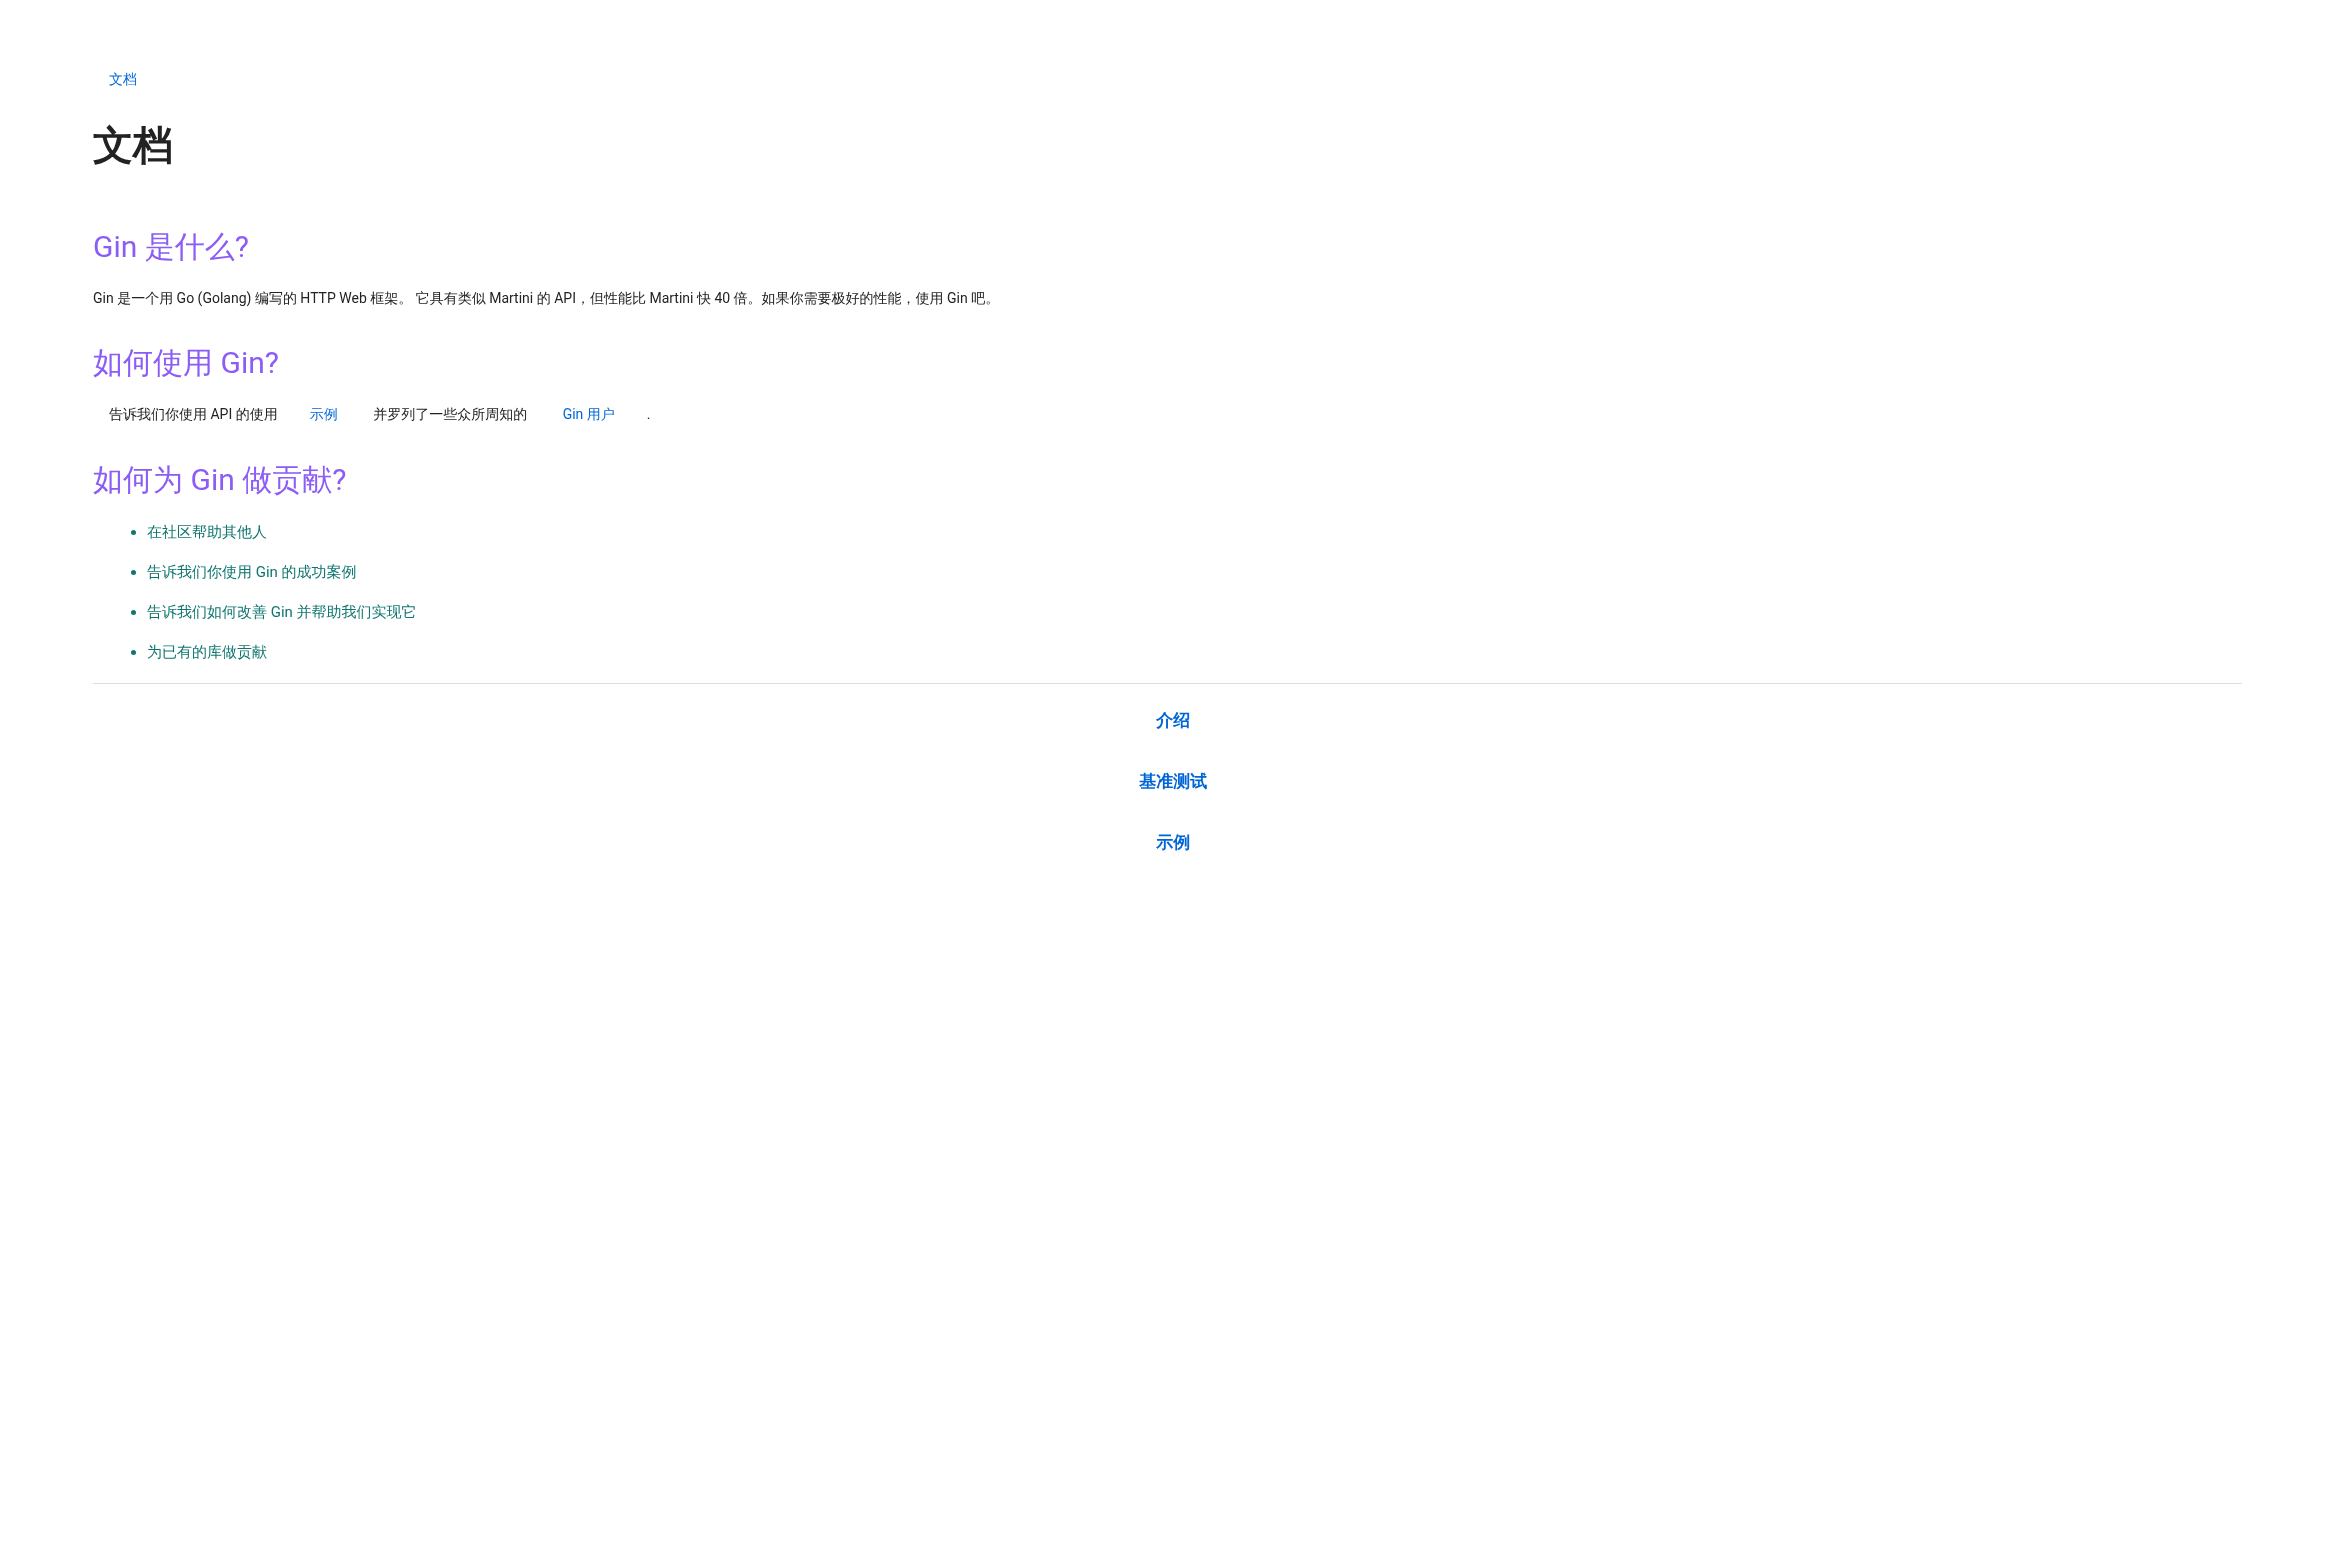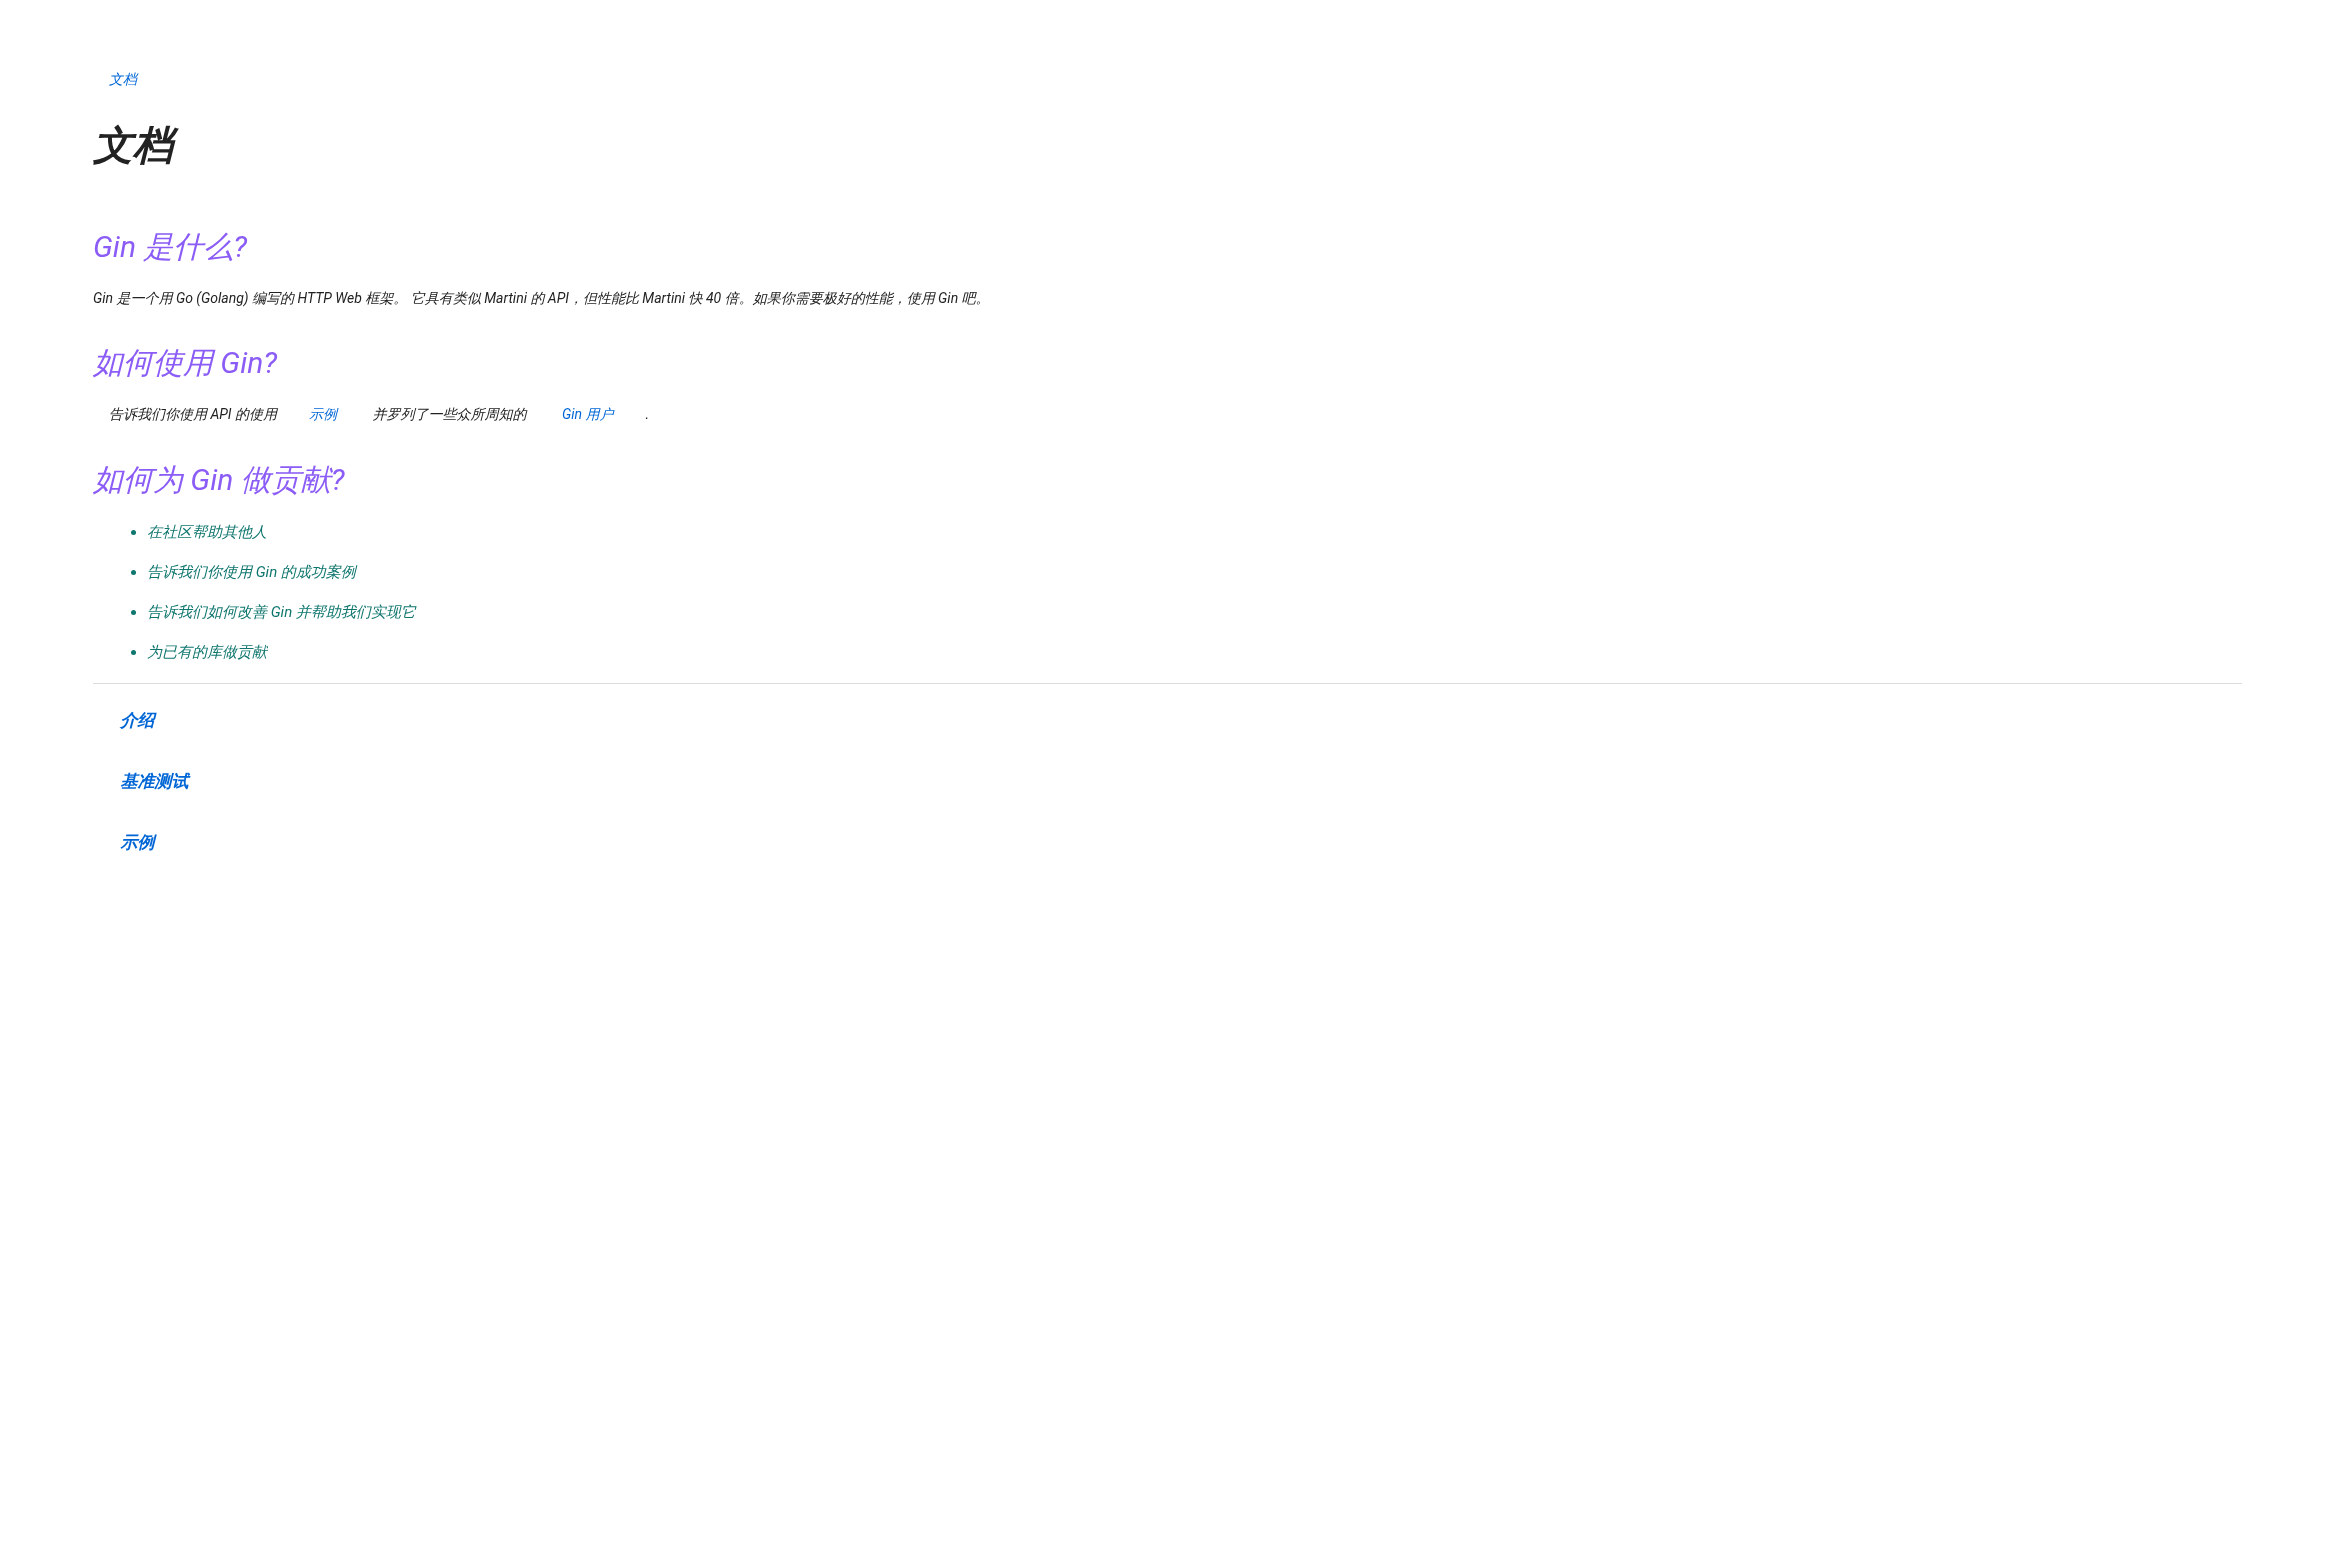--- a/index.html
+++ b/index.html
@@ -1,19 +1,18 @@
 <!DOCTYPE html>
 <html style="font-size:15px"><head>
   <meta charset="utf-8">
   <style>
     * {
       margin: 16px;
       padding: 0;
       box-sizing: border-box;
-      font-style: italic;
     }
     body {
       font-family: -apple-system, BlinkMacSystemFont, "Segoe UI", Roboto, "Helvetica Neue", Arial, sans-serif;
       color: #222;
       background: #fff;
       padding: 19px 45px;
       font-size: 15px;
       line-height: 1.6;
     }
     .breadcrumb {
@@ -65,20 +64,21 @@
     .toc-links {
       padding-left: 11.4px;
     }
     .toc-link {
       display: block;
       color: #0066d6;
       font-size: 17px;
       font-weight: 700;
       text-decoration: none;
       margin-bottom: 34px;
+      text-align: center;
     }
   </style>
 </head>
 <body>
 
 <div class="breadcrumb">
   <a href="#">文档</a>
 </div>
 
 <h1>文档</h1>

